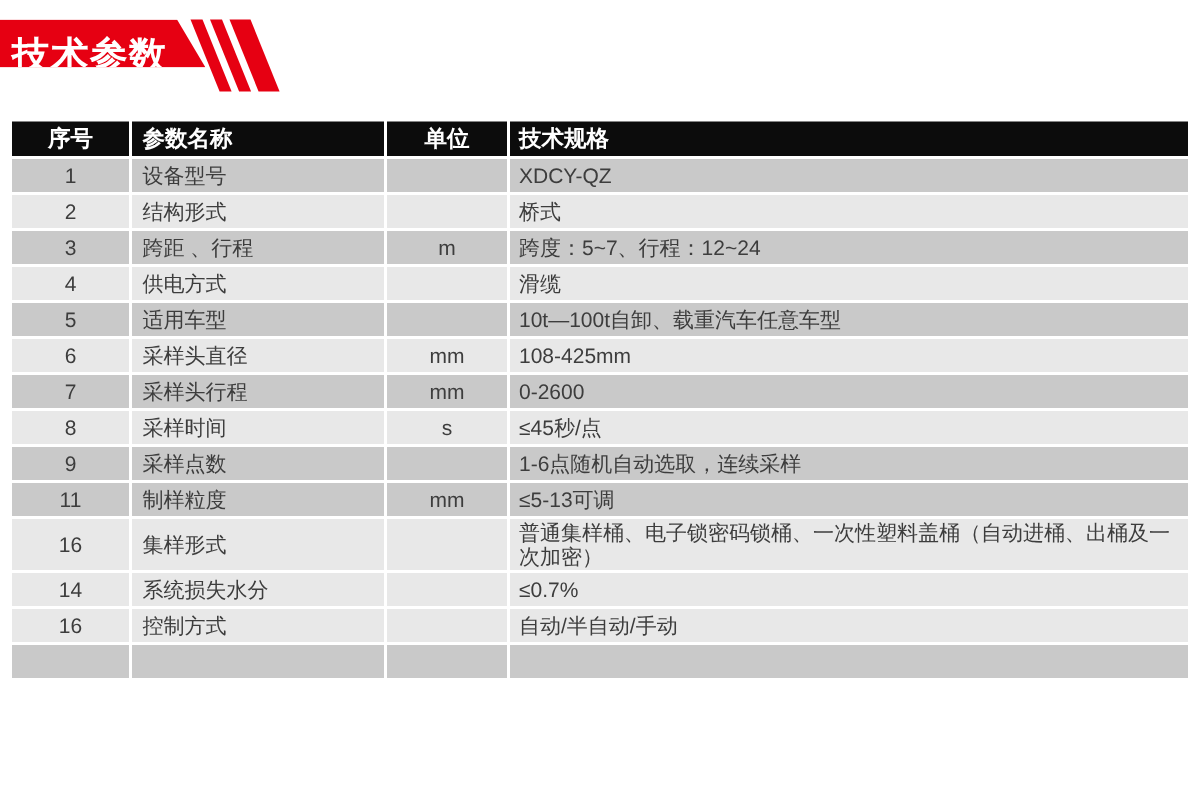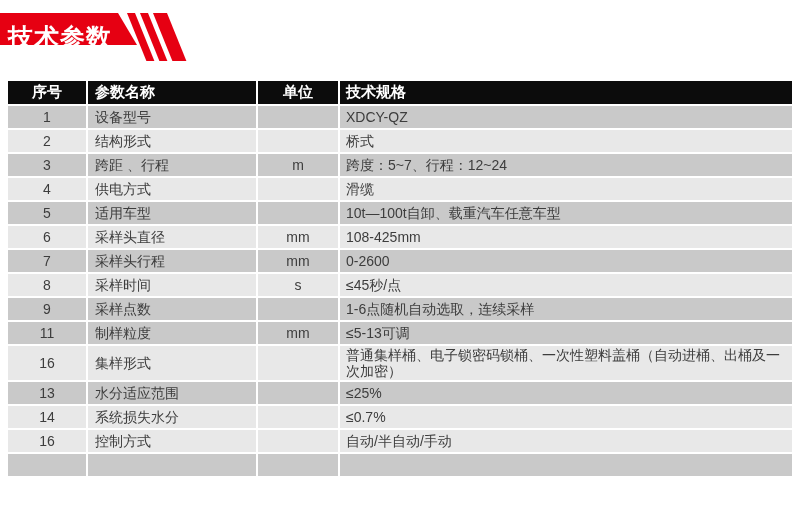--- a/index.html
+++ b/index.html
@@ -137,26 +137,20 @@
     <td class="col-name">制样粒度</td>
     <td class="col-unit">mm</td>
     <td class="col-spec">≤5-13可调</td>
   </tr>
       <tr class="light">
     <td class="col-no">16</td>
     <td class="col-name">集样形式</td>
     <td class="col-unit"></td>
     <td class="col-spec">普通集样桶、电子锁密码锁桶、一次性塑料盖桶（自动进桶、出桶及一次加密）</td>
   </tr>
-      <tr class="dark">
-    <td class="col-no">13</td>
-    <td class="col-name">水分适应范围</td>
-    <td class="col-unit"></td>
-    <td class="col-spec">≤25%</td>
-  </tr>
       <tr class="light">
     <td class="col-no">14</td>
     <td class="col-name">系统损失水分</td>
     <td class="col-unit"></td>
     <td class="col-spec">≤0.7%</td>
   </tr>
       <tr class="light">
     <td class="col-no">16</td>
     <td class="col-name">控制方式</td>
     <td class="col-unit"></td>

